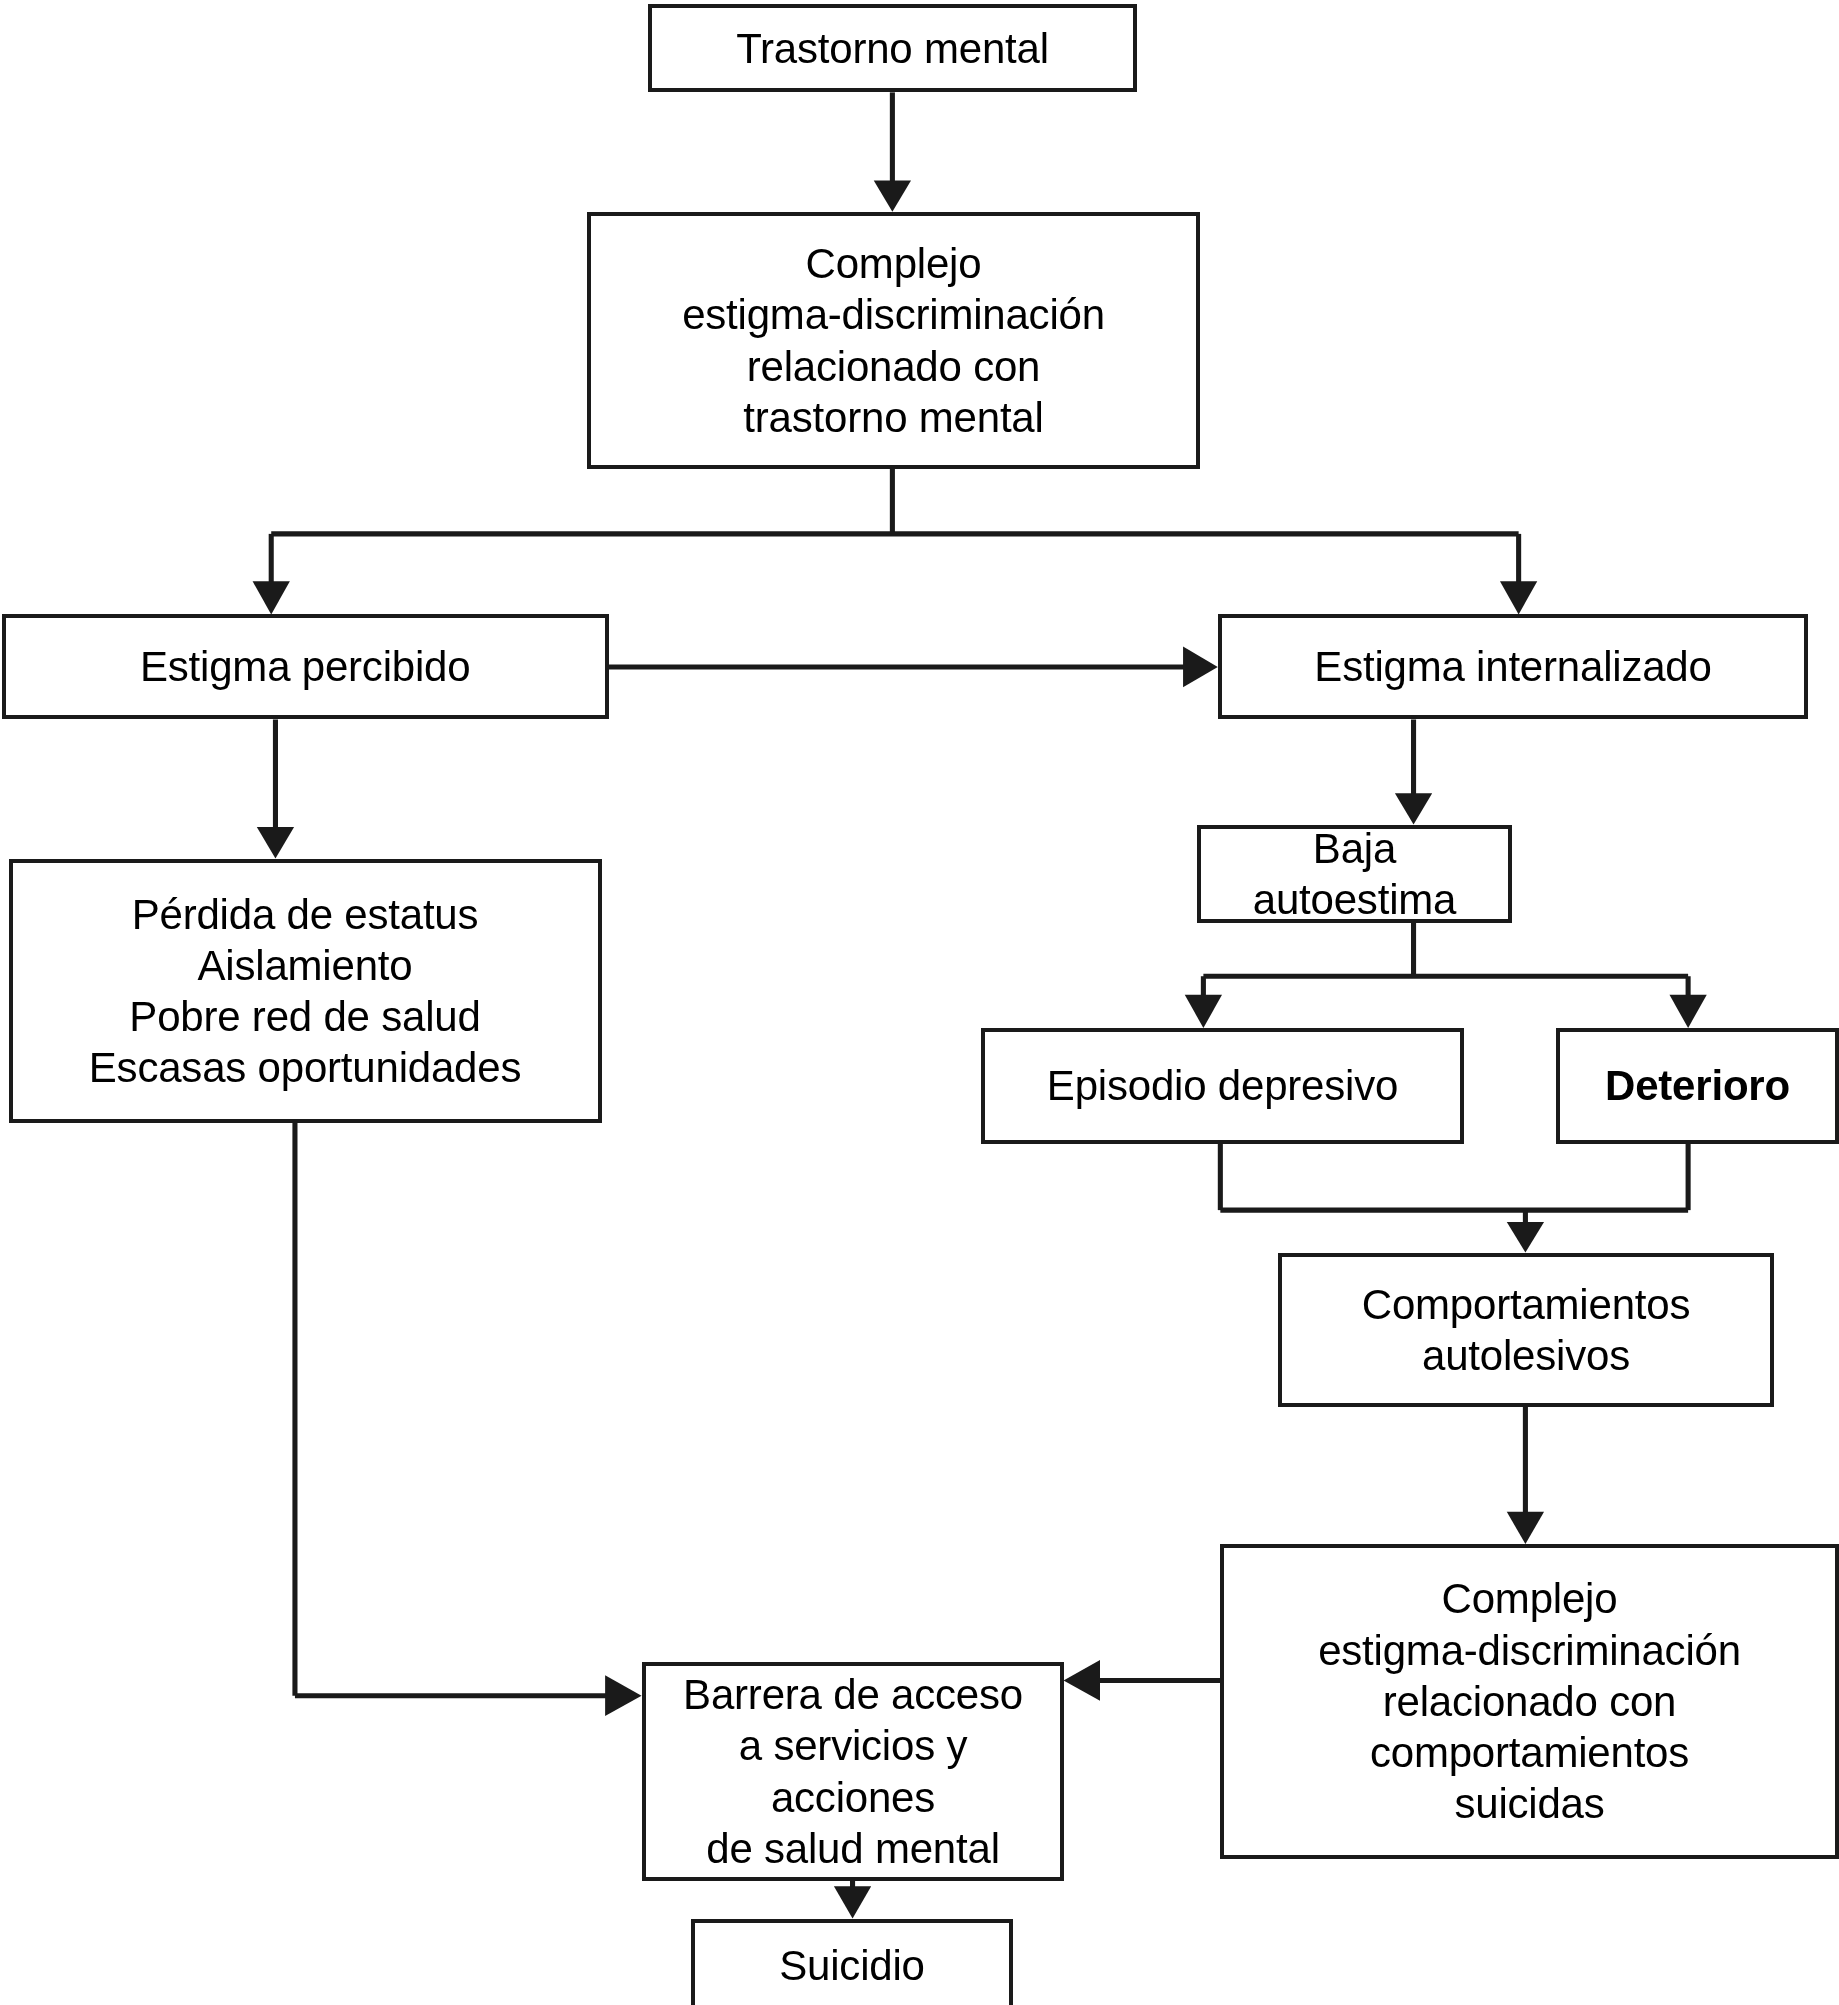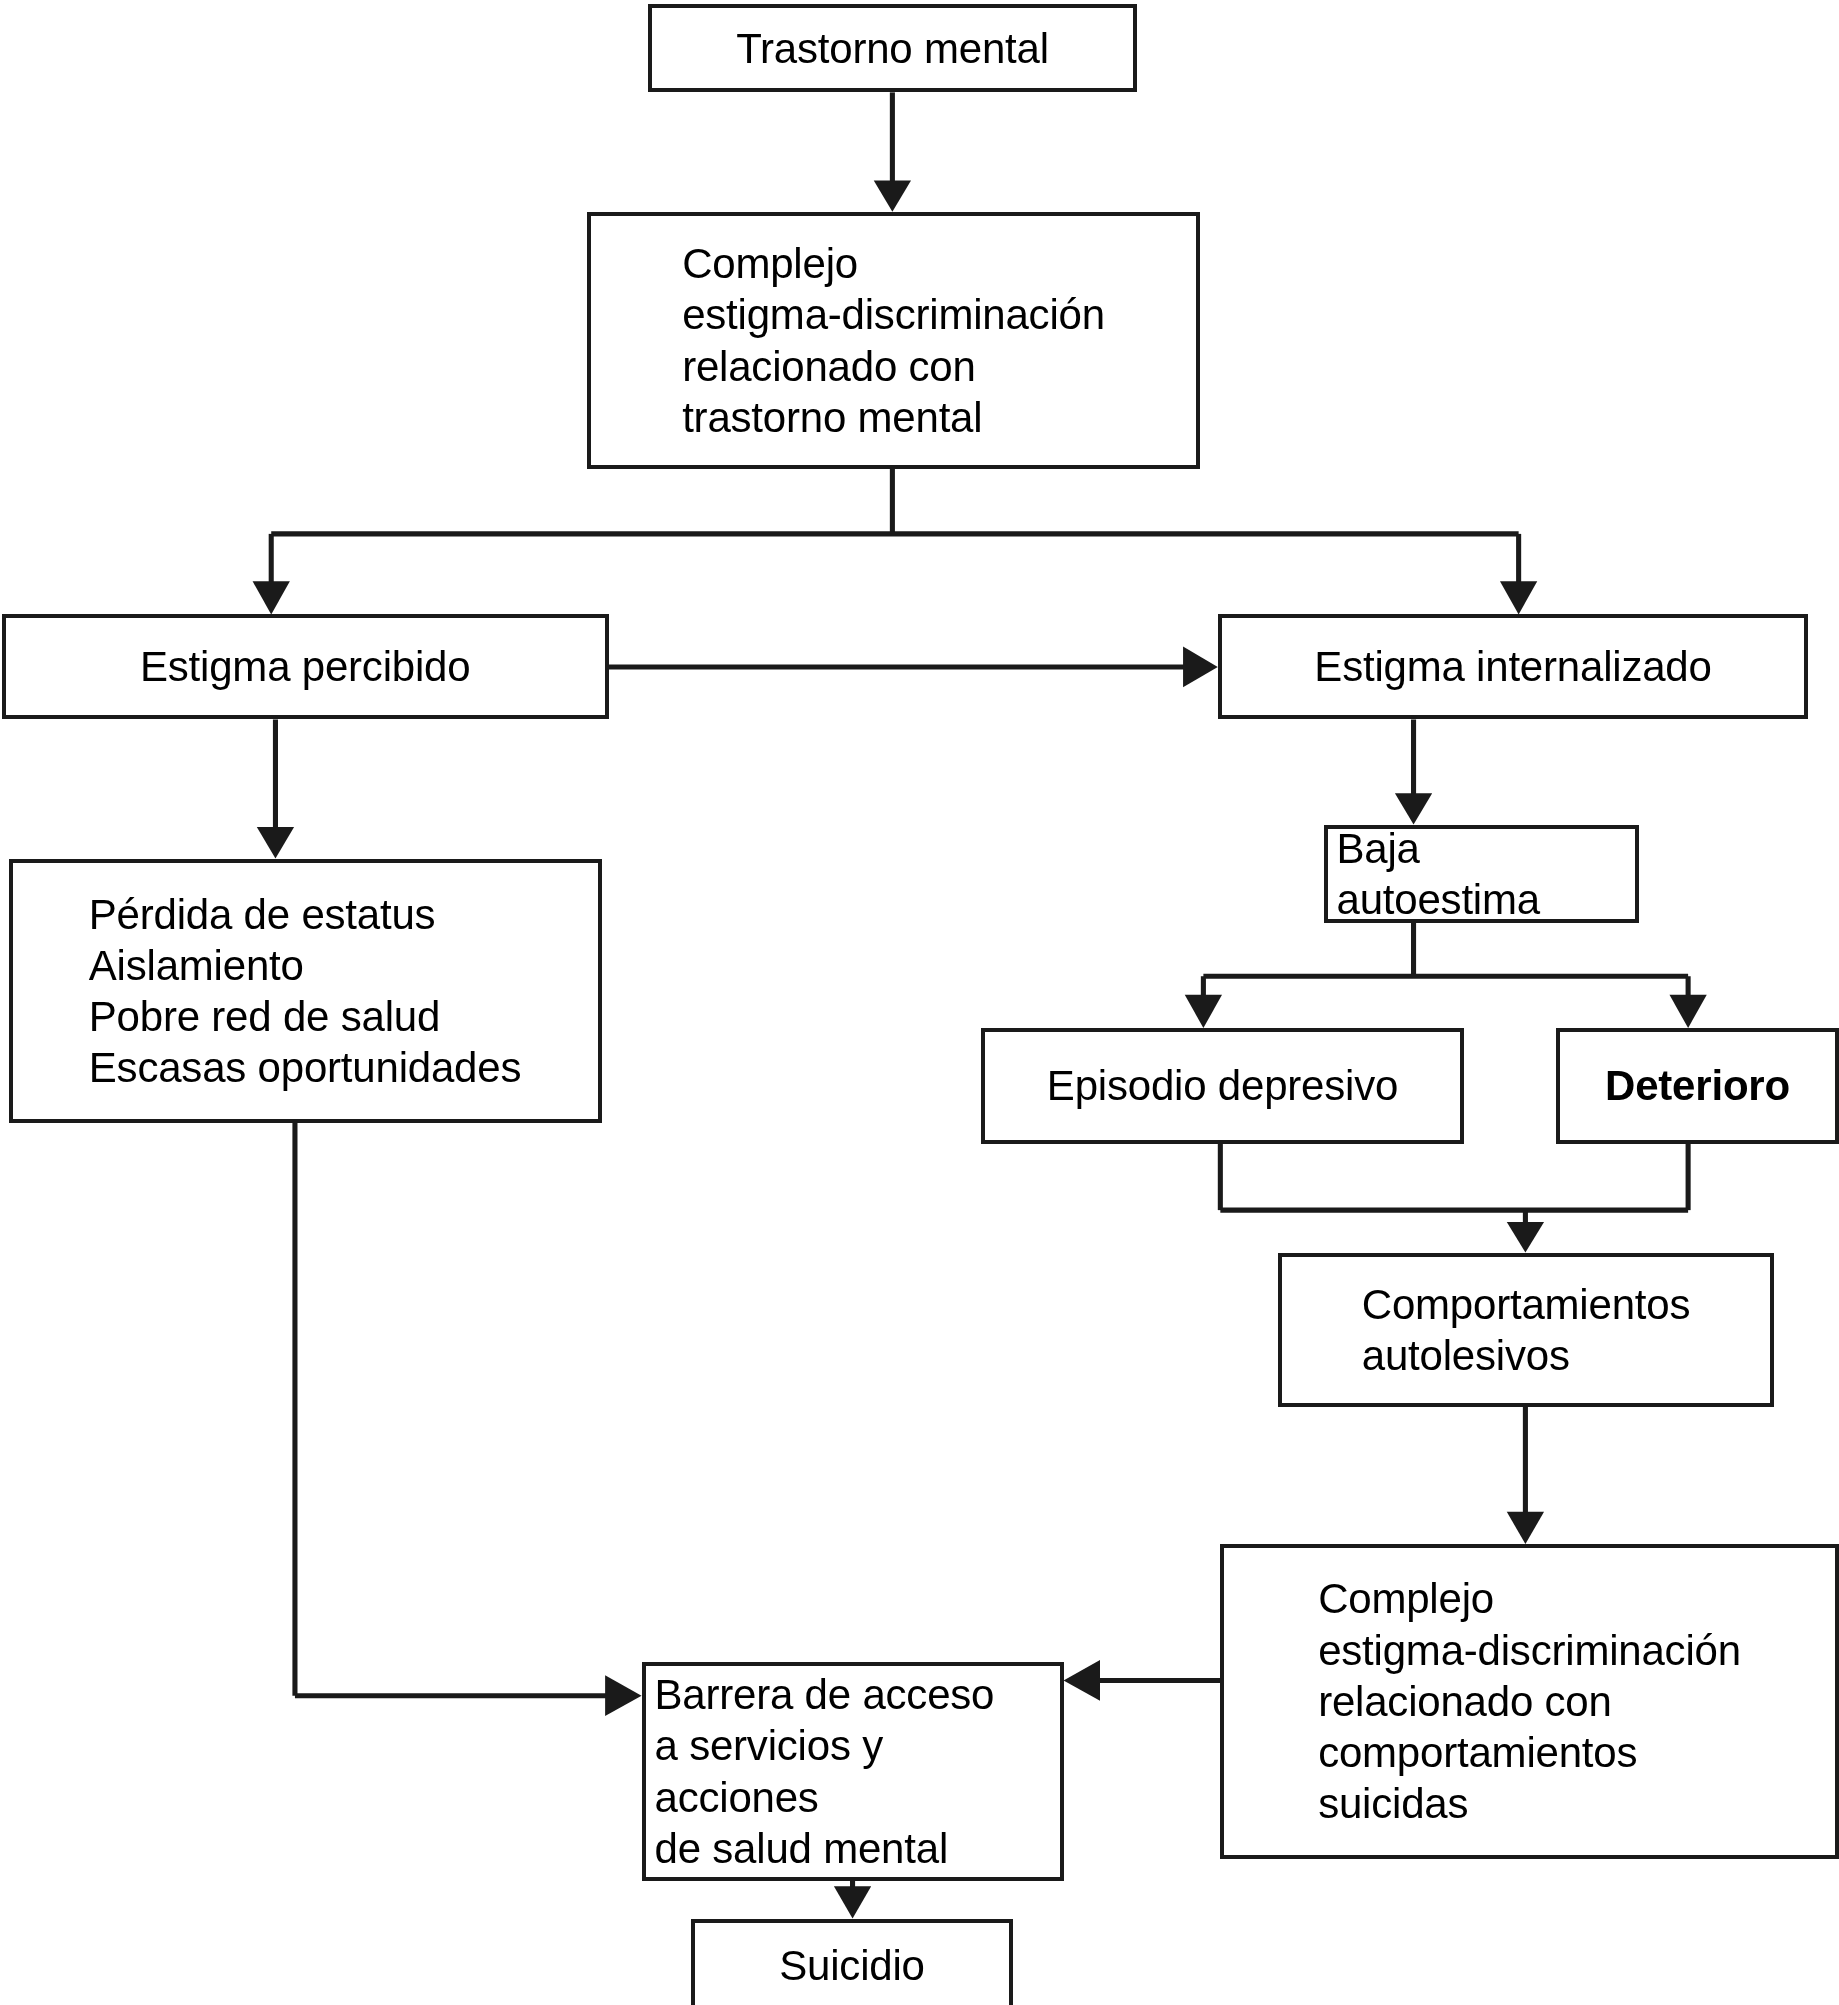--- a/index.html
+++ b/index.html
@@ -23,20 +23,21 @@
     height: 2005px;
   }
   .node {
     position: absolute;
     box-sizing: border-box;
     border: 4.2px solid #1a1a1a;
     background: #ffffff;
     display: flex;
     align-items: center;
     justify-content: center;
+    text-align: center;
     color: #000000;
     font-family: "Liberation Sans", sans-serif;
     font-size: 42px;
     line-height: 1.22;
     letter-spacing: -0.2px;
     white-space: pre-line;
     padding: 3.4px 8.5px;
     z-index: 2;
   }
   .node-label {
@@ -146,21 +147,21 @@
     <span class="node-label">Estigma internalizado</span>
   </div>
 
   <div class="node" style="left:8.5px; top:859px; width:593px; height:264px;">
     <span class="node-label">Pérdida de estatus
 Aislamiento
 Pobre red de salud
 Escasas oportunidades</span>
   </div>
 
-  <div class="node" style="left:1324px; top:825px; width:315px; height:98px;">
+  <div class="node" style="left:1197px; top:825px; width:315px; height:98px;">
     <span class="node-label">Baja autoestima</span>
   </div>
 
   <div class="node" style="left:981px; top:1028px; width:483px; height:116px;">
     <span class="node-label">Episodio depresivo</span>
   </div>
 
   <div class="node" style="left:1556px; top:1028px; width:283px; height:116px;font-weight:bold;">
     <span class="node-label">Deterioro</span>
   </div>

